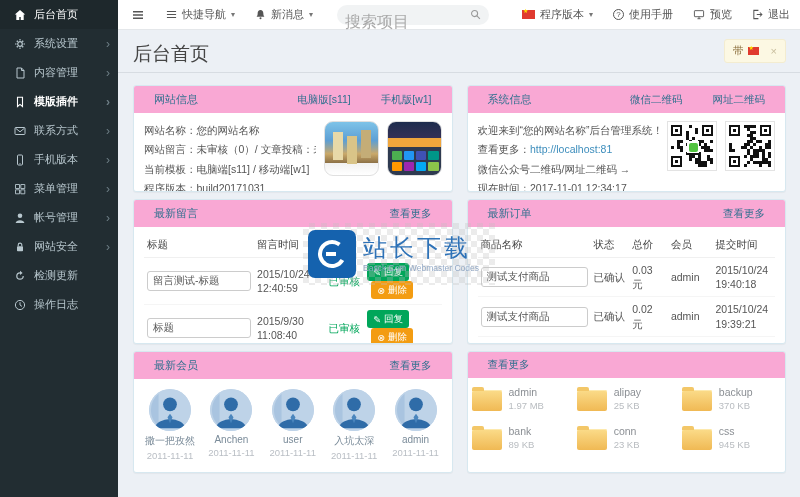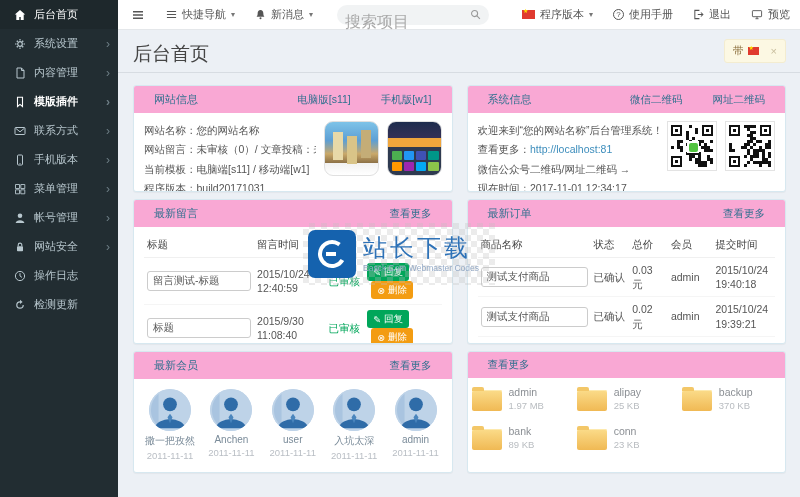--- a/index.html
+++ b/index.html
@@ -193,34 +193,34 @@
           <svg width="12" height="12" viewBox="0 0 12 12">
             <rect x="3" y="5.3" width="6" height="5" rx="0.8" fill="currentColor"></rect>
             <path d="M4.2 5.3V3.9a1.8 1.8 0 0 1 3.6 0v1.4" fill="none" stroke="currentColor" stroke-width="1.1"></path>
           </svg>
         </span>
       <span class="s-lbl">网站安全</span>
       <span class="s-arrow">›</span>
     </div>
     <div class="s-item">
       <span class="s-ico">
+          <svg width="12" height="12" viewBox="0 0 12 12" fill="currentColor">
+            <path d="M6 2.2a3.8 3.8 0 1 0 3.8 3.8H8.6A2.6 2.6 0 1 1 6 3.4V5l2.6-2L6 .8z"></path>
+          </svg>
+        </span>
+      <span class="s-lbl">检测更新</span>
+    </div>
+    <div class="s-item">
+      <span class="s-ico">
           <svg width="12" height="12" viewBox="0 0 12 12" fill="none" stroke="currentColor" stroke-width="1">
             <circle cx="6" cy="6" r="4.6"></circle>
             <path d="M6 3.2V6l2 1.4"></path>
           </svg>
         </span>
       <span class="s-lbl">操作日志</span>
-    </div>
-    <div class="s-item">
-      <span class="s-ico">
-          <svg width="12" height="12" viewBox="0 0 12 12" fill="currentColor">
-            <path d="M6 2.2a3.8 3.8 0 1 0 3.8 3.8H8.6A2.6 2.6 0 1 1 6 3.4V5l2.6-2L6 .8z"></path>
-          </svg>
-        </span>
-      <span class="s-lbl">检测更新</span>
     </div>
   </div>
 
   <div class="topbar">
     <div class="tb-item tb-toggle">
       <span>
           <svg width="12" height="12" viewBox="0 0 12 12" fill="#555">
             <path d="M1 2h10v1.4H1zM1 5.3h10v1.4H1zM1 8.6h10v1.4H1z"></path>
           </svg>
         </span>
@@ -255,38 +255,38 @@
     </div>
     <div class="tb-right">
       <div class="tb-item">
         <span class="flag"></span>
         <span>程序版本</span>
         <span class="caret">▾</span>
       </div>
       <div class="tb-item">
         <span class="q-ico">?</span>
         <span>使用手册</span>
+      </div>
+      <div class="tb-item">
+        <span>
+            <svg width="12" height="11" viewBox="0 0 12 12" fill="none" stroke="#555" stroke-width="1">
+              <rect x="1" y="1.8" width="10" height="6.6" rx="0.6"></rect>
+              <path d="M4.3 10.6h3.4M6 8.4v2.2"></path>
+            </svg>
+          </span>
+        <span>预览</span>
       </div>
       <div class="tb-item">
         <span>
             <svg width="11" height="11" viewBox="0 0 12 12" fill="none" stroke="#555" stroke-width="1.1">
               <path d="M7 1.5H2v9h5"></path>
               <path d="M5.2 6h5.6M8.6 3.8L10.8 6 8.6 8.2"></path>
             </svg>
           </span>
         <span>退出</span>
-      </div>
-      <div class="tb-item">
-        <span>
-            <svg width="12" height="11" viewBox="0 0 12 12" fill="none" stroke="#555" stroke-width="1">
-              <rect x="1" y="1.8" width="10" height="6.6" rx="0.6"></rect>
-              <path d="M4.3 10.6h3.4M6 8.4v2.2"></path>
-            </svg>
-          </span>
-        <span>预览</span>
       </div>
     </div>
   </div>
 
   <div class="content">
     <div class="c-head">
       <div class="page-title">后台首页</div>
       <div class="alert">
         <span>带</span>
         <span class="flag"></span>
@@ -677,20 +677,27 @@
                 <div class="fsize">89 KB</div>
               </span>
           </div>
           <div class="file-item">
             <span class="folder"></span>
             <span>
                 <div class="fname">conn</div>
                 <div class="fsize">23 KB</div>
               </span>
           </div>
+          <div class="file-item">
+            <span class="folder"></span>
+            <span>
+                <div class="fname">css</div>
+                <div class="fsize">945 KB</div>
+              </span>
+          </div>
         </div>
       </div>
 
     </div>
   </div>
 
   <div class="watermark">
     <div class="wm-logo">
       <svg width="34" height="34" viewBox="0 0 34 34" fill="none" stroke="#fff">
           <circle cx="17" cy="17" r="12" stroke-width="4" stroke-dasharray="58 18" transform="rotate(30 17 17)"></circle>

